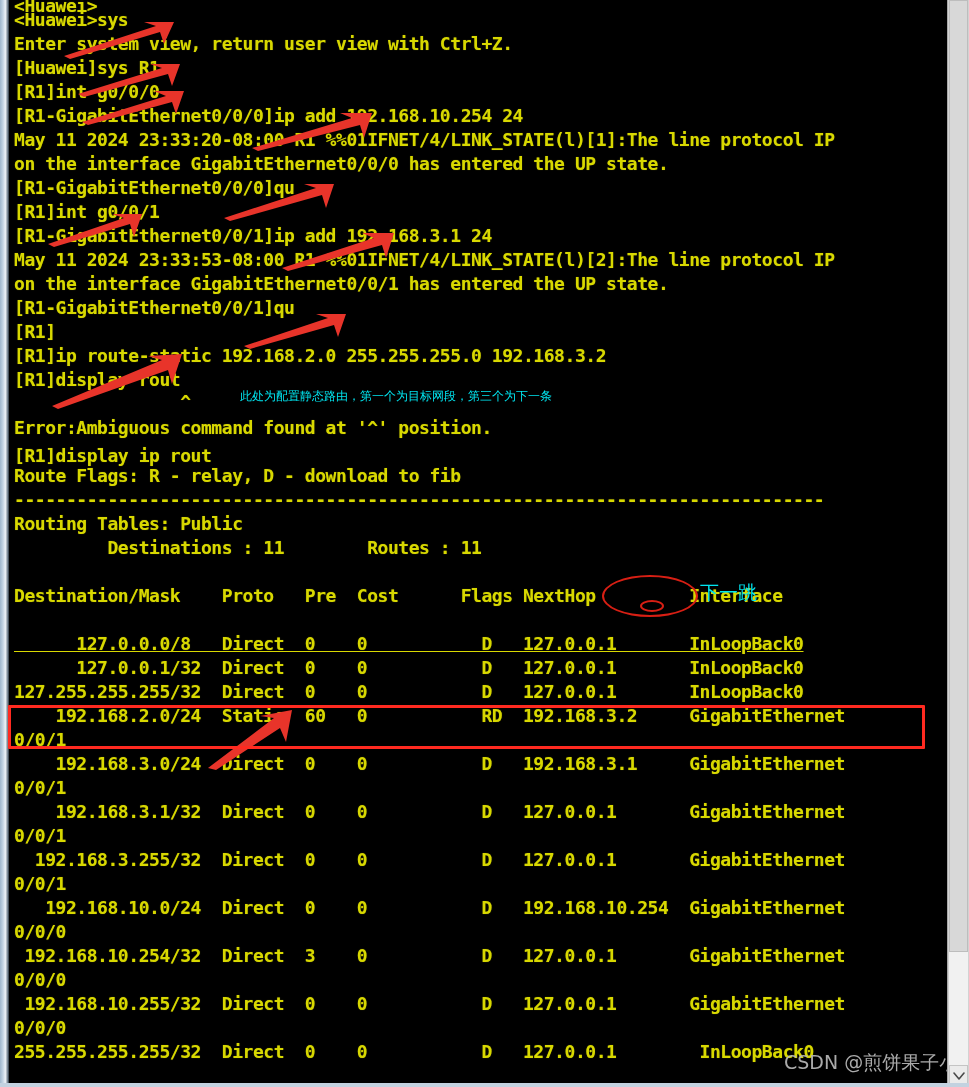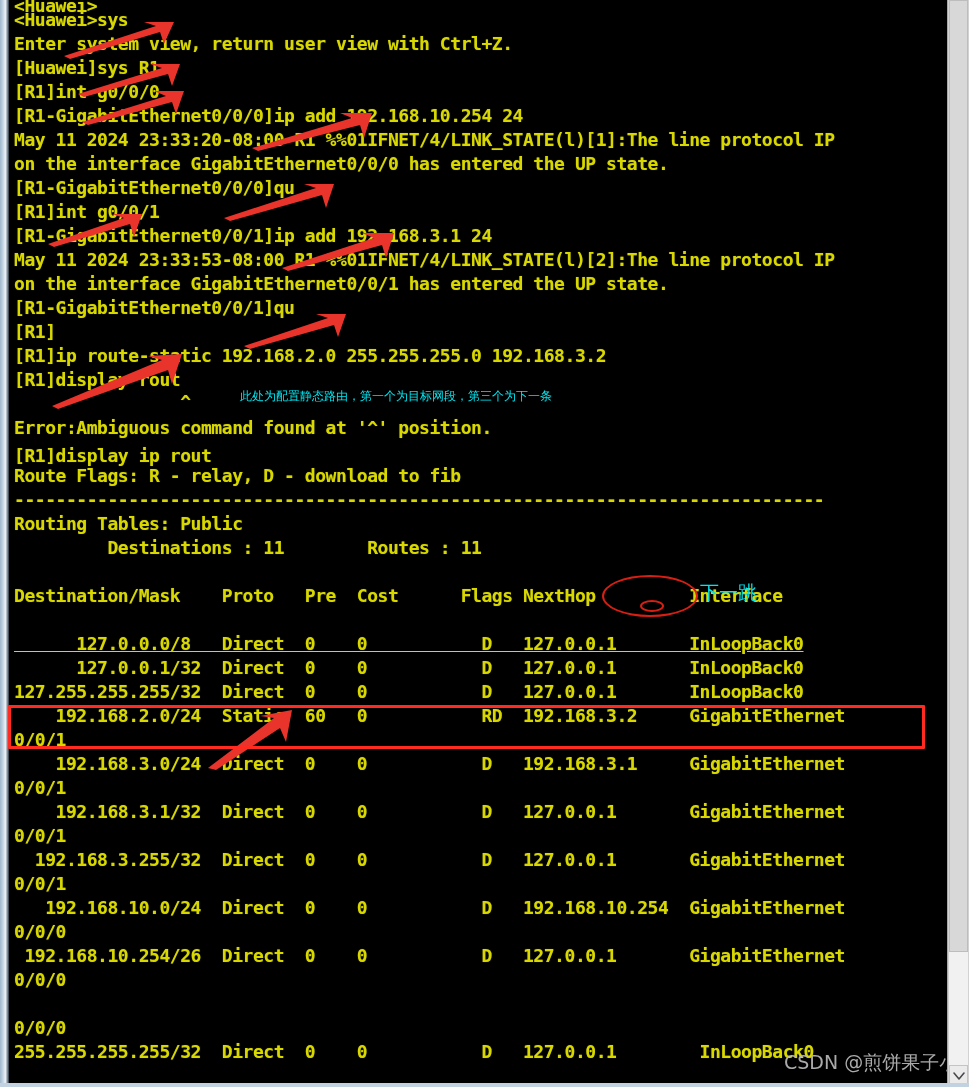--- a/index.html
+++ b/index.html
@@ -173,22 +173,23 @@
       <div class="term-line" style="top: 704px;">    192.168.2.0/24  Static  60   0           RD  192.168.3.2     GigabitEthernet</div>
       <div class="term-line" style="top: 728px;">0/0/1</div>
       <div class="term-line" style="top: 752px;">    192.168.3.0/24  Direct  0    0           D   192.168.3.1     GigabitEthernet</div>
       <div class="term-line" style="top: 776px;">0/0/1</div>
       <div class="term-line" style="top: 800px;">    192.168.3.1/32  Direct  0    0           D   127.0.0.1       GigabitEthernet</div>
       <div class="term-line" style="top: 824px;">0/0/1</div>
       <div class="term-line" style="top: 848px;">  192.168.3.255/32  Direct  0    0           D   127.0.0.1       GigabitEthernet</div>
       <div class="term-line" style="top: 872px;">0/0/1</div>
       <div class="term-line" style="top: 896px;">   192.168.10.0/24  Direct  0    0           D   192.168.10.254  GigabitEthernet</div>
       <div class="term-line" style="top: 920px;">0/0/0</div>
-      <div class="term-line" style="top: 944px;"> 192.168.10.254/26  Direct  0    0           D   127.0.0.1       GigabitEthernet</div>
+      <div class="term-line" style="top: 944px;"> 192.168.10.254/32  Direct  3    0           D   127.0.0.1       GigabitEthernet</div>
       <div class="term-line" style="top: 968px;">0/0/0</div>
+      <div class="term-line" style="top: 992px;"> 192.168.10.255/32  Direct  0    0           D   127.0.0.1       GigabitEthernet</div>
       <div class="term-line" style="top: 1016px;">0/0/0</div>
       <div class="term-line" style="top: 1040px;">255.255.255.255/32  Direct  0    0           D   127.0.0.1        InLoopBack0</div>
     </div>
 
   <svg class="arrow" style="left:60px; top:20px;" width="120" height="40" viewBox="0 0 120 40">
     <path d="M4 36 L96 6 L84 2 L114 2 L104 24 L100 12 L10 39 Z" fill="#e8342a"></path>
   </svg>
   <svg class="arrow" style="left:74px; top:62px;" width="110" height="36" viewBox="0 0 110 36">
     <path d="M4 32 L88 6 L76 2 L106 2 L98 24 L94 12 L10 35 Z" fill="#e8342a"></path>
   </svg>

